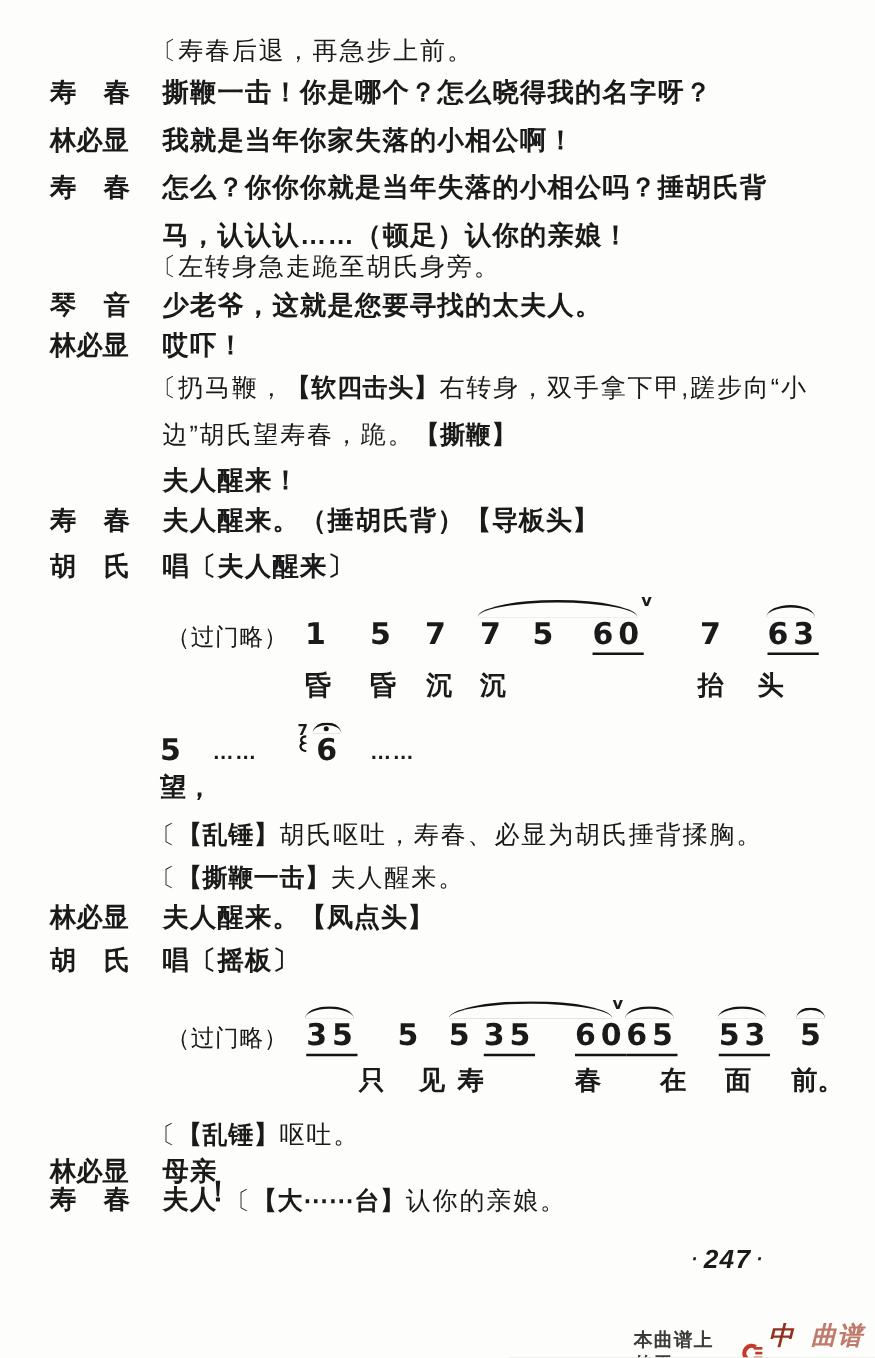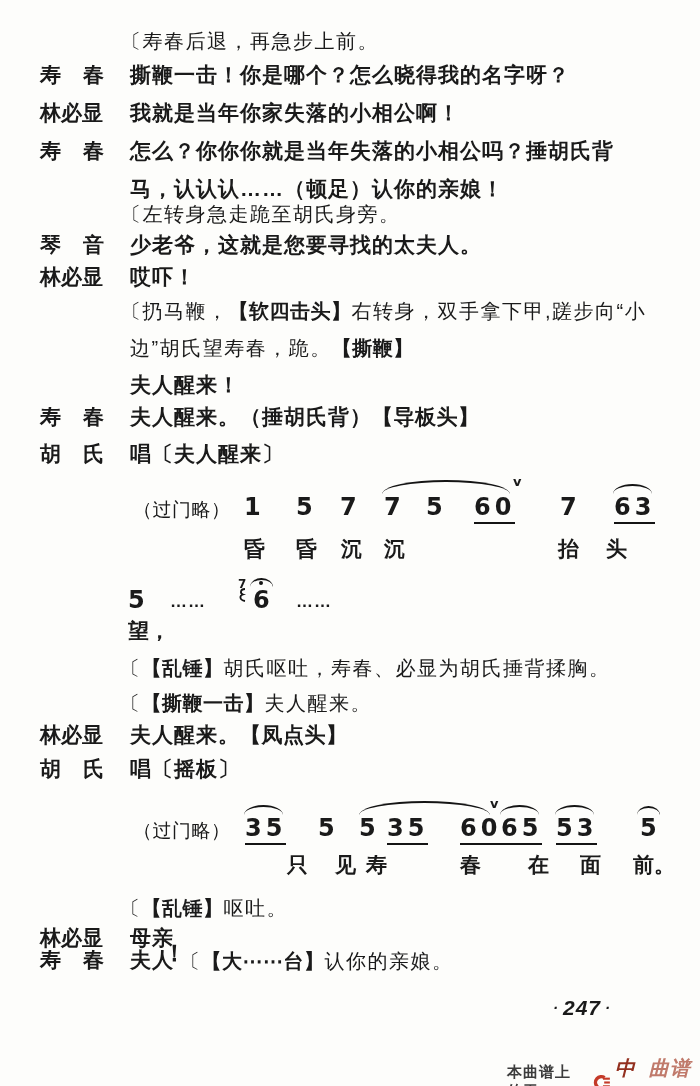--- a/index.html
+++ b/index.html
@@ -179,21 +179,21 @@
   </div>
 
   <div class="mline" style="top:796px">
     <span class="mprefix" style="left:133px;top:22px">（过门略）</span>
     <span class="note sp u tie" style="left:245px;top:20px">35</span>
     <span class="note" style="left:318px;top:20px">5</span>
     <span class="note" style="left:359px;top:20px">5</span>
     <span class="note sp u" style="left:387px;top:20px">35</span>
     <span class="note sp u" style="left:460px;top:20px">60</span>
     <span class="note sp u tie" style="left:501px;top:20px">65</span>
-    <span class="note sp u tie" style="left:556px;top:20px">53</span>
+    <span class="note sp u tie" style="left:575px;top:20px">53</span>
     <span class="note tie1" style="left:640px;top:20px">5</span>
     <div class="slur" style="left:359px;top:5px;width:131px"></div>
     <span class="breath" style="left:490px;top:0px">v</span>
   </div>
 
   <div class="row" style="top:853px">
     <span class="lyr" style="left:287px">只</span>
     <span class="lyr" style="left:335px">见</span>
     <span class="lyr" style="left:366px">寿</span>
     <span class="lyr" style="left:460px">春</span>

